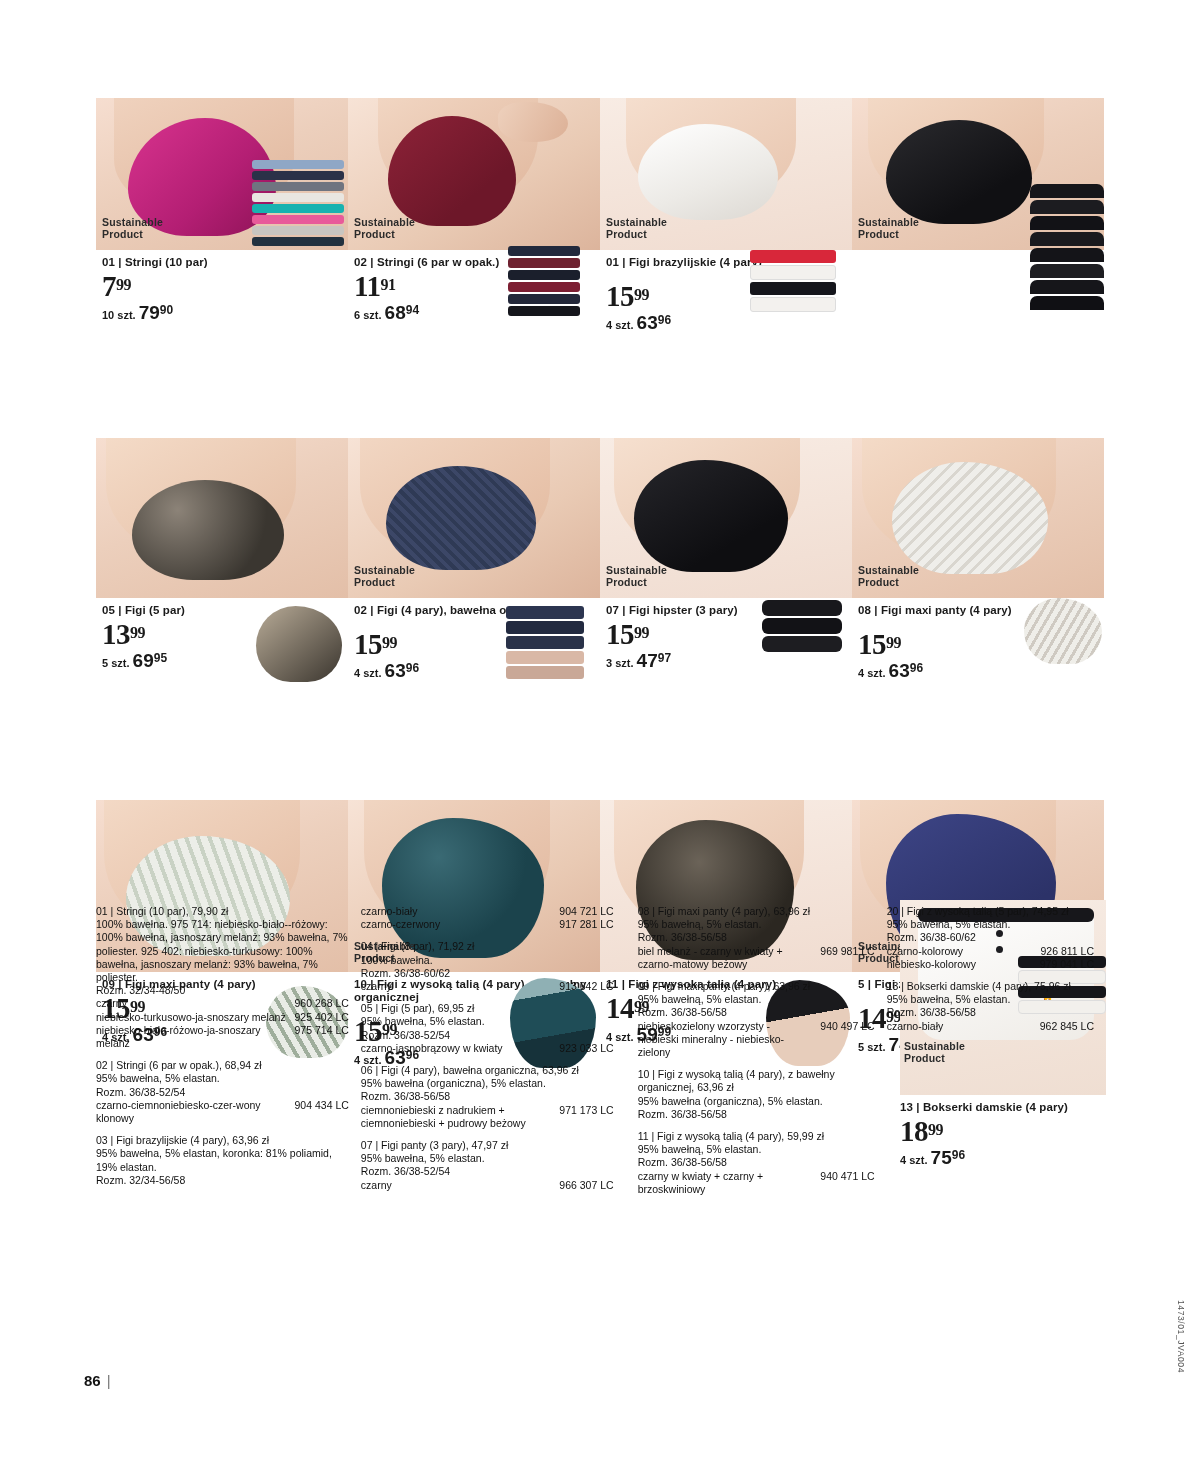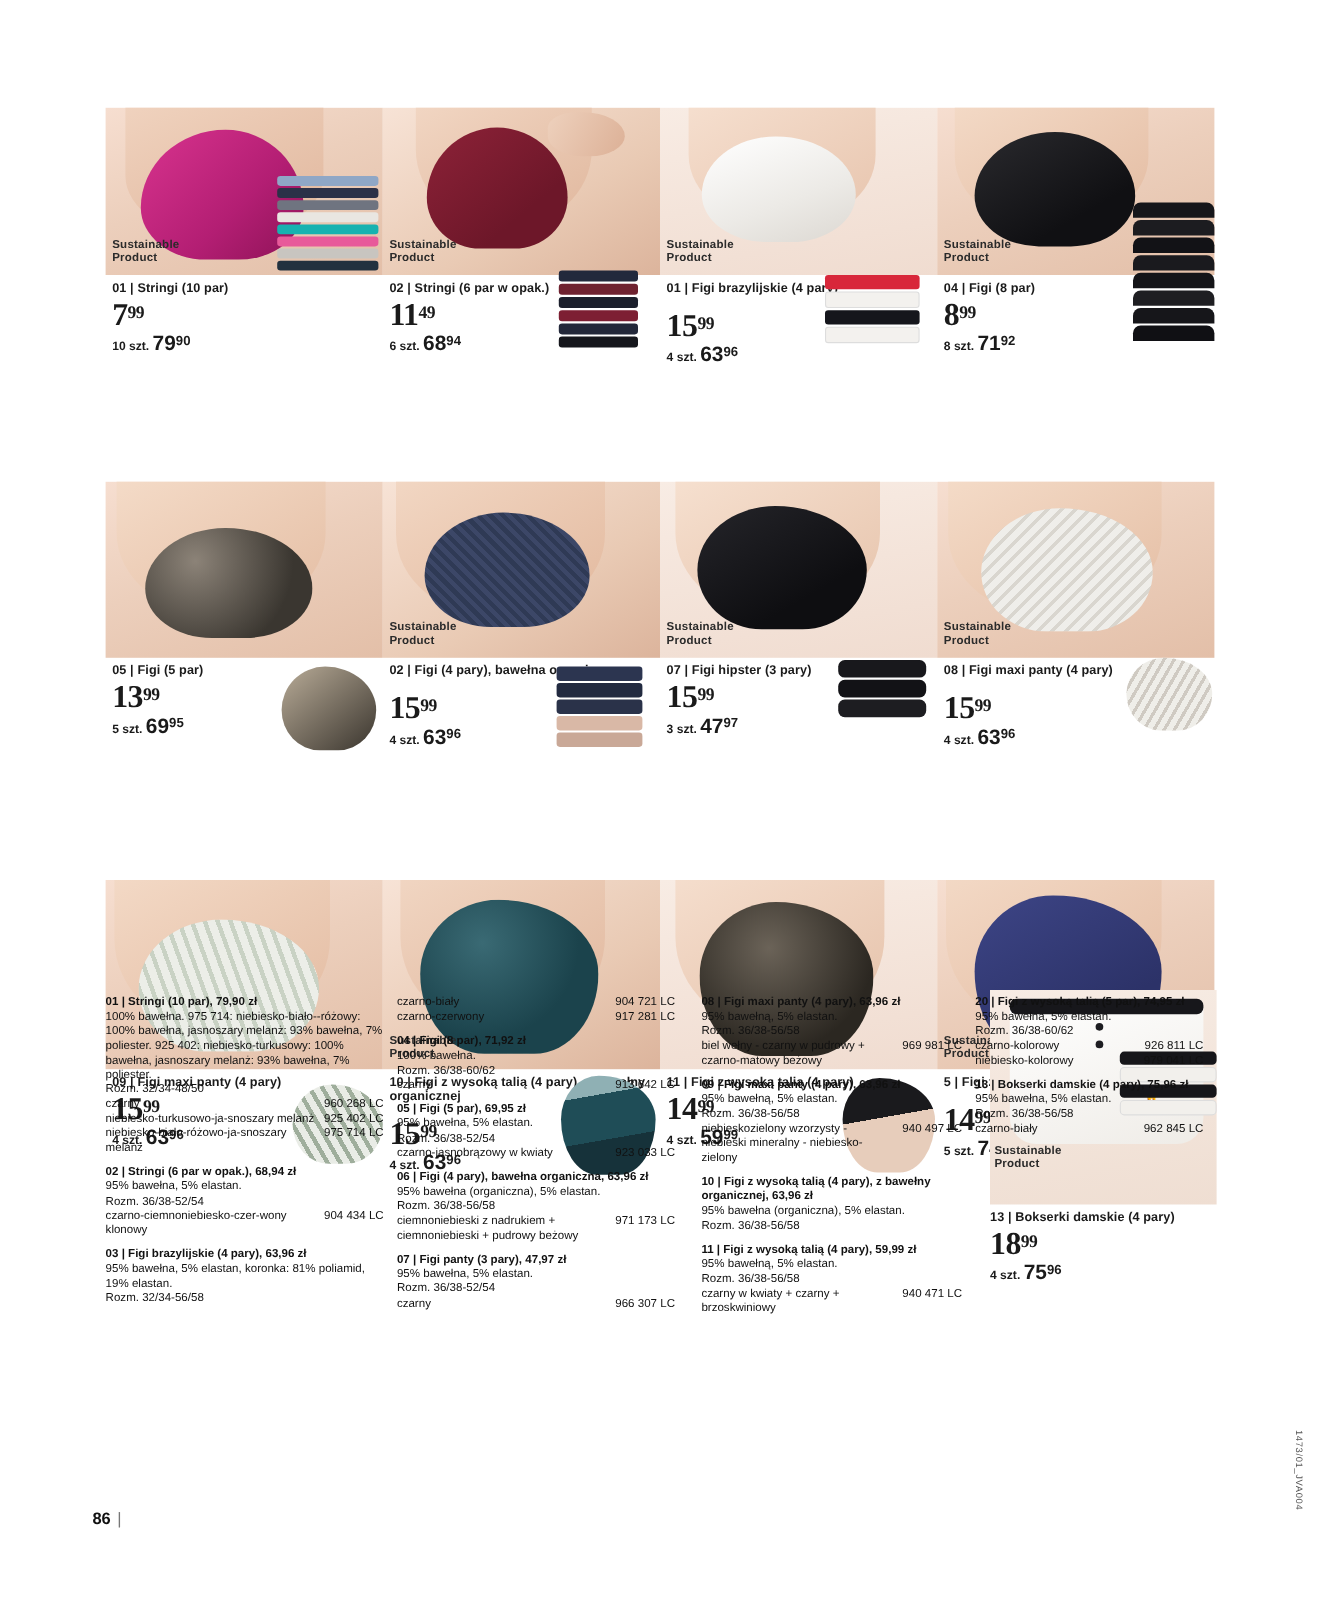--- a/index.html
+++ b/index.html
@@ -38,21 +38,21 @@
   .sub{font-size:11px;font-weight:700;margin-top:1px;}
   .sub .i2{font-size:19px;}
   .sub .d2{font-size:12px;vertical-align:super;}
 
   
   .textcols{position:absolute;left:96px;top:905px;width:1010px;display:flex;gap:0;font-size:10.5px;line-height:13.2px;color:#111;}
   .tcol{width:268px;padding-right:12px;box-sizing:border-box;}
   .tcol.c2{width:268px;}
   .tcol.c3{width:252px;margin-left:12px;}
   .tcol.c4{width:222px;}
-  .ti{font-weight:700;margin-top:9px;}
+  .ti{font-weight:400;margin-top:9px;}
   .ti:first-child{margin-top:0;}
   .tl{display:flex;justify-content:space-between;gap:8px;}
   .tl span:last-child{white-space:nowrap;}
 
   
   .boxer{position:absolute;left:900px;top:900px;width:206px;}
   .boxerphoto{position:relative;width:206px;height:195px;background:linear-gradient(170deg,#f7ece4,#efded2);overflow:hidden;}
 
   .pagenum{position:absolute;left:84px;top:1372px;font-size:15px;font-weight:700;color:#111;}
   .pagenum em{font-style:normal;font-weight:400;color:#777;margin-left:6px;}
@@ -98,21 +98,21 @@
           <div style="position:absolute;left:30px;top:-10px;width:160px;height:120px;background:linear-gradient(150deg,#f2d7c4,#e0b79d);border-radius:0 0 50% 50%/0 0 60% 60%;"></div>
           <div class="garment" style="left:40px;top:18px;width:128px;height:110px;background:linear-gradient(140deg,#8d2238 0%,#6d1729 70%);border-radius:50% 50% 38% 38%/58% 58% 42% 42%;"></div>
           <div style="position:absolute;left:150px;top:4px;width:70px;height:40px;background:linear-gradient(120deg,#eed1bd,#dcb096);border-radius:40% 60% 50% 50%;"></div>
           <div class="badge" style="top:118px;">
             <div>Sustainable</div>
               <div>Product</div>
           </div>
         </div>
         <div class="info">
           <div class="title"><span>02</span> |&nbsp;<span>Stringi (6 par w opak.)</span></div>
-          <div class="price"><span class="int">11</span><span class="dec">49</span></div>
+          <div class="price"><span class="int">11</span><span class="dec">91</span></div>
           <div class="sub"><span>6 szt.</span> <span class="i2">68</span><span class="d2">94</span></div>
         </div>
         <div class="stack" style="left:160px;top:148px;width:72px;">
           <i style="height:10px;background:#22293c;"></i>
           <i style="height:10px;background:#6f2230;"></i>
           <i style="height:10px;background:#1b1f2c;"></i>
           <i style="height:10px;background:#7d1f33;"></i>
           <i style="height:10px;background:#23283a;"></i>
           <i style="height:10px;background:#15161c;"></i>
         </div>
@@ -141,25 +141,20 @@
       </div>
 
       <div class="cell">
         <div class="photo h1 bg-skin">
           <div style="position:absolute;left:16px;top:-14px;width:176px;height:124px;background:linear-gradient(150deg,#f4dbc8,#e3bba1);border-radius:0 0 55% 55%/0 0 58% 58%;"></div>
           <div class="garment" style="left:34px;top:22px;width:146px;height:104px;background:linear-gradient(150deg,#2a2a2e 0%,#101013 70%);border-radius:50% 50% 40% 40%/56% 56% 44% 44%;"></div>
           <div class="badge" style="top:118px;">
             <div>Sustainable</div>
               <div>Product</div>
           </div>
-        </div>
-        <div class="info">
-          <div class="title"><span>04</span> |&nbsp;<span>Figi (8 par)</span></div>
-          <div class="price"><span class="int">8</span><span class="dec">99</span></div>
-          <div class="sub"><span>8 szt.</span> <span class="i2">71</span><span class="d2">92</span></div>
         </div>
         <div class="stack" style="left:178px;top:86px;width:74px;">
           <i style="height:14px;background:#16161a;border-radius:7px 7px 0 0;"></i>
           <i style="height:14px;background:#1c1c20;border-radius:7px 7px 0 0;"></i>
           <i style="height:14px;background:#121216;border-radius:7px 7px 0 0;"></i>
           <i style="height:14px;background:#1a1a1e;border-radius:7px 7px 0 0;"></i>
           <i style="height:14px;background:#141418;border-radius:7px 7px 0 0;"></i>
           <i style="height:14px;background:#1e1e22;border-radius:7px 7px 0 0;"></i>
           <i style="height:14px;background:#16161a;border-radius:7px 7px 0 0;"></i>
           <i style="height:14px;background:#101014;border-radius:7px 7px 0 0;"></i>
@@ -403,21 +398,21 @@
         <div class="tl">
           <span>czarny</span>
           <span>966 307 LC</span>
         </div>
       </div>
     <div class="tcol c3" id="col3">
         <div class="ti">08 | Figi maxi panty (4 pary), 63,96 zł</div>
         <div>95% bawełną, 5% elastan.</div>
         <div>Rozm. 36/38-56/58</div>
         <div class="tl">
-          <span>biel wełny - czarny w pudrowy + czarno-matowy beżowy</span>
+          <span>biel melanż - czarny w kwiaty + czarno-matowy beżowy</span>
           <span>969 981 LC</span>
         </div>
         <div class="ti">09 | Figi maxi panty (4 pary), 63,96 zł</div>
         <div>95% bawełną, 5% elastan.</div>
         <div>Rozm. 36/38-56/58</div>
         <div class="tl">
           <span>niebieskozielony wzorzysty - niebieski mineralny - niebiesko-zielony</span>
           <span>940 497 LC</span>
         </div>
         <div class="ti">10 | Figi z wysoką talią (4 pary), z bawełny organicznej, 63,96 zł</div>

